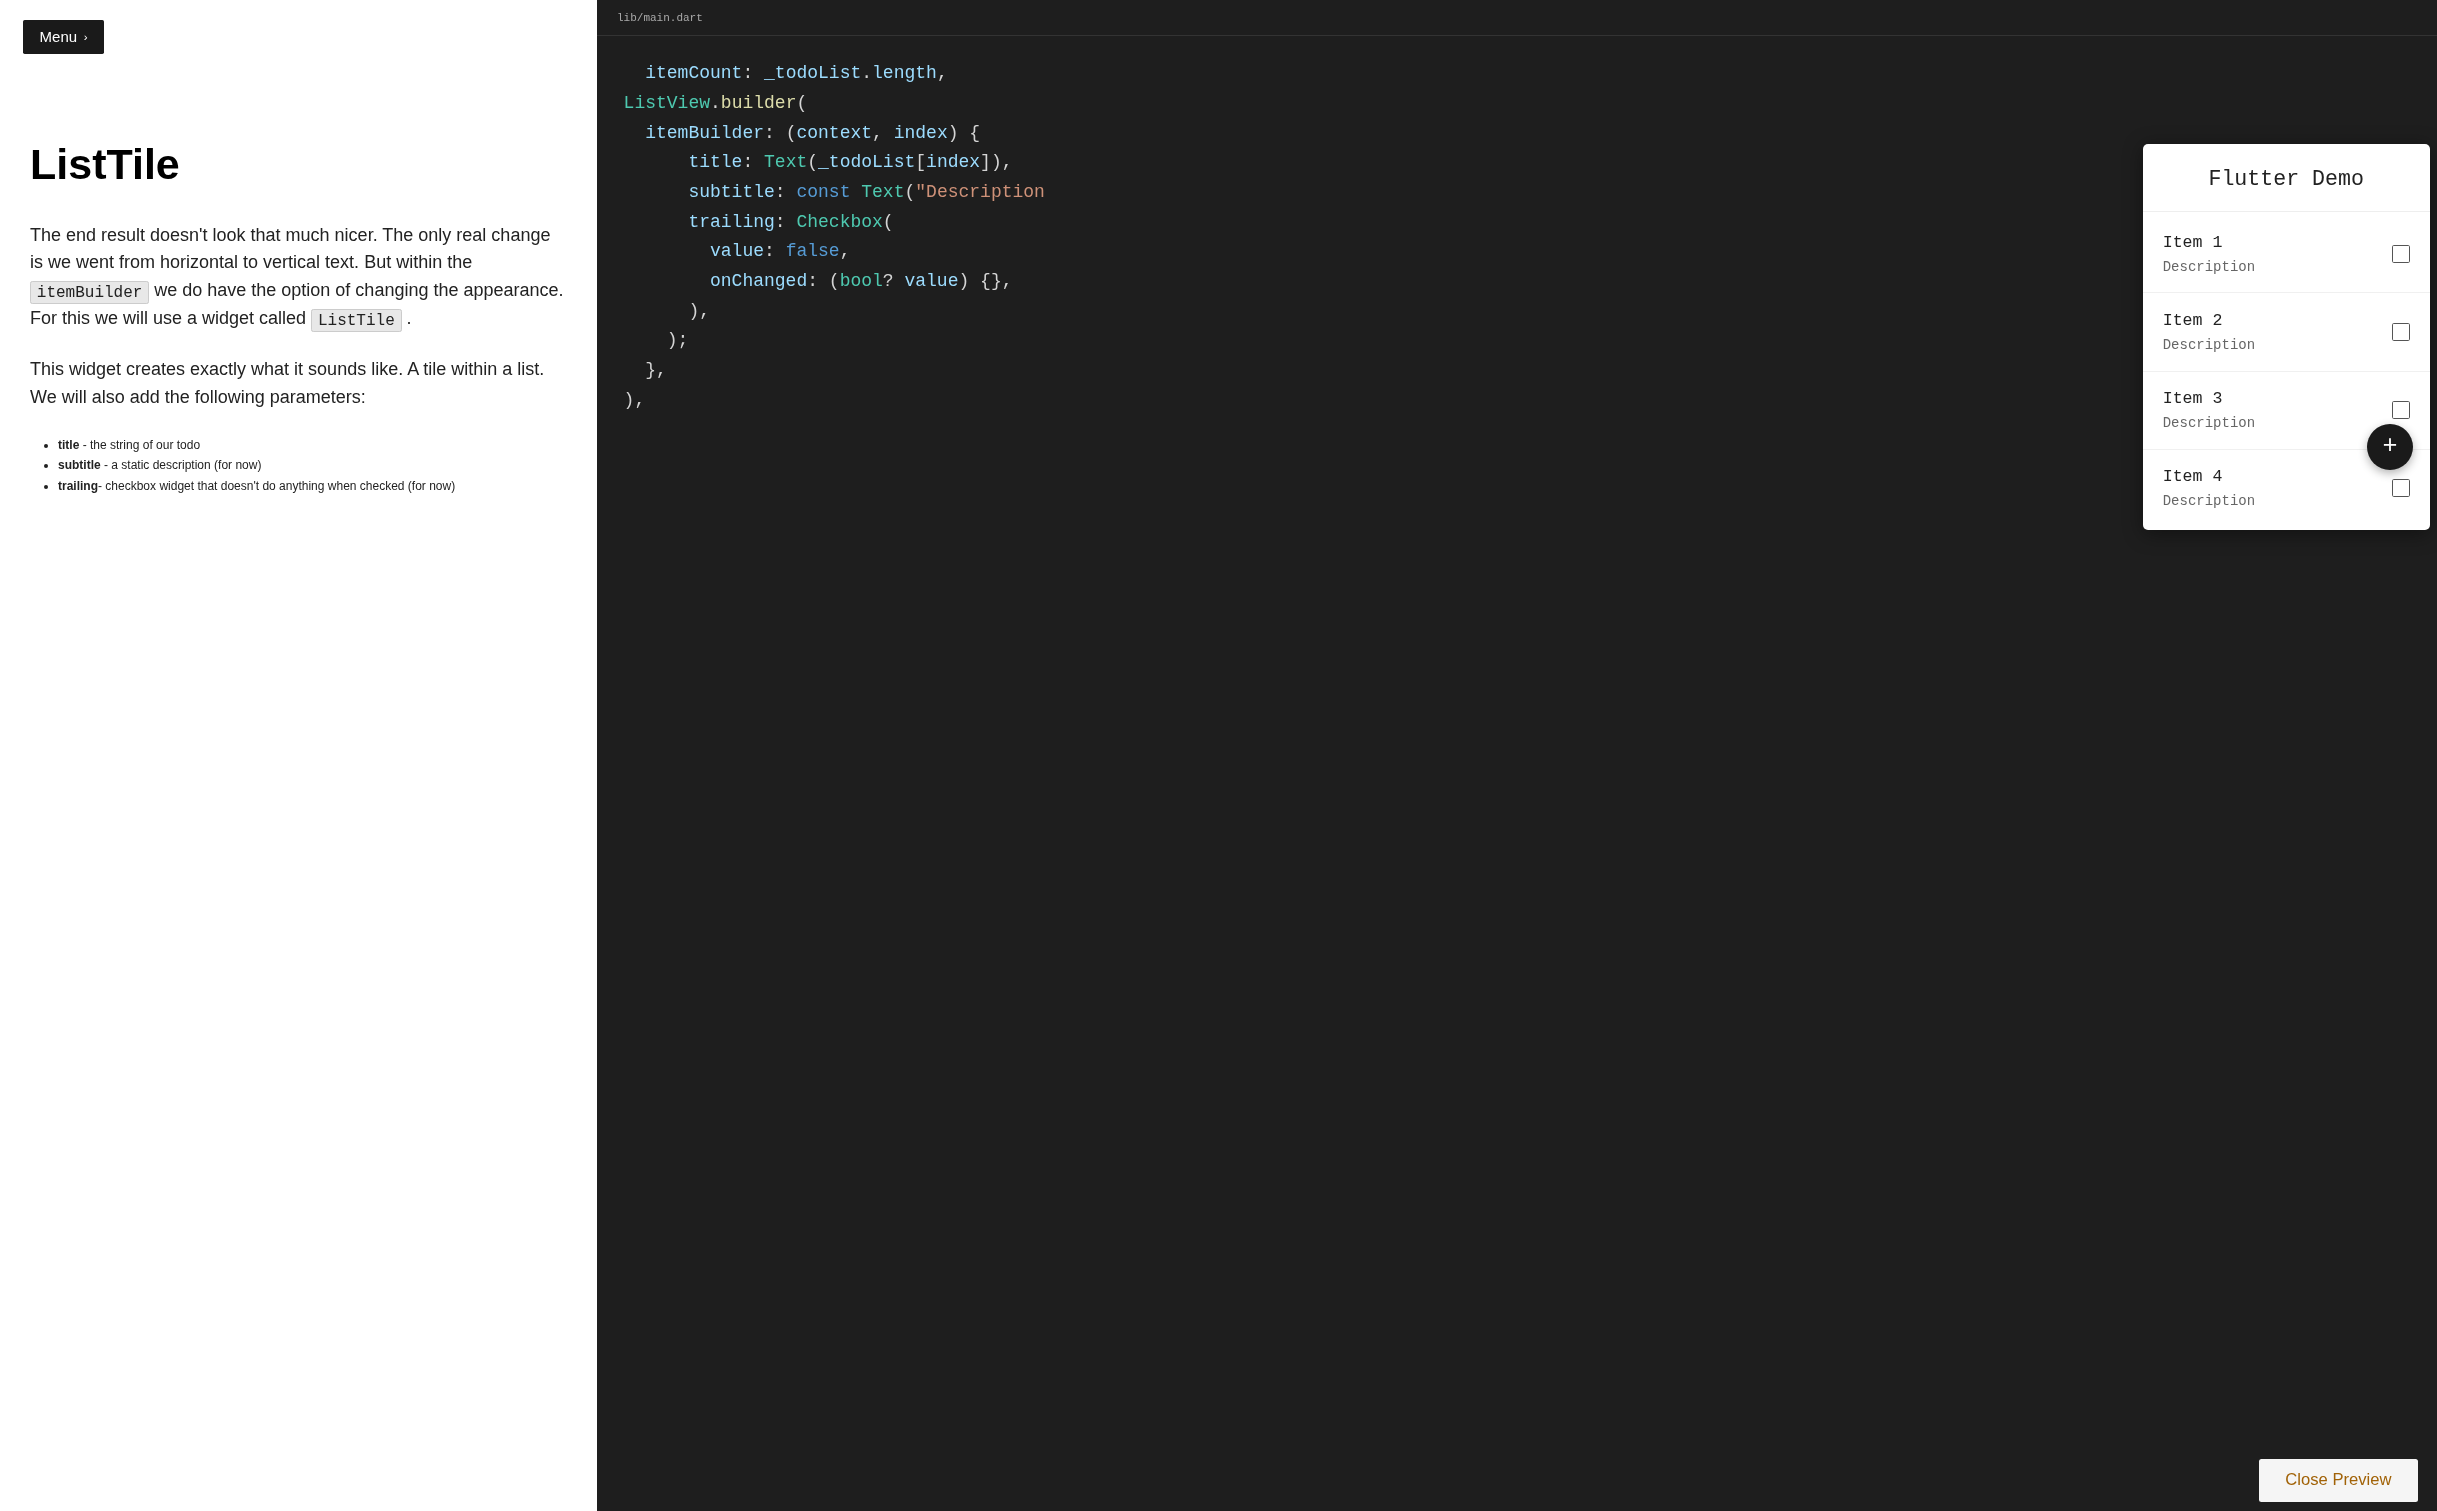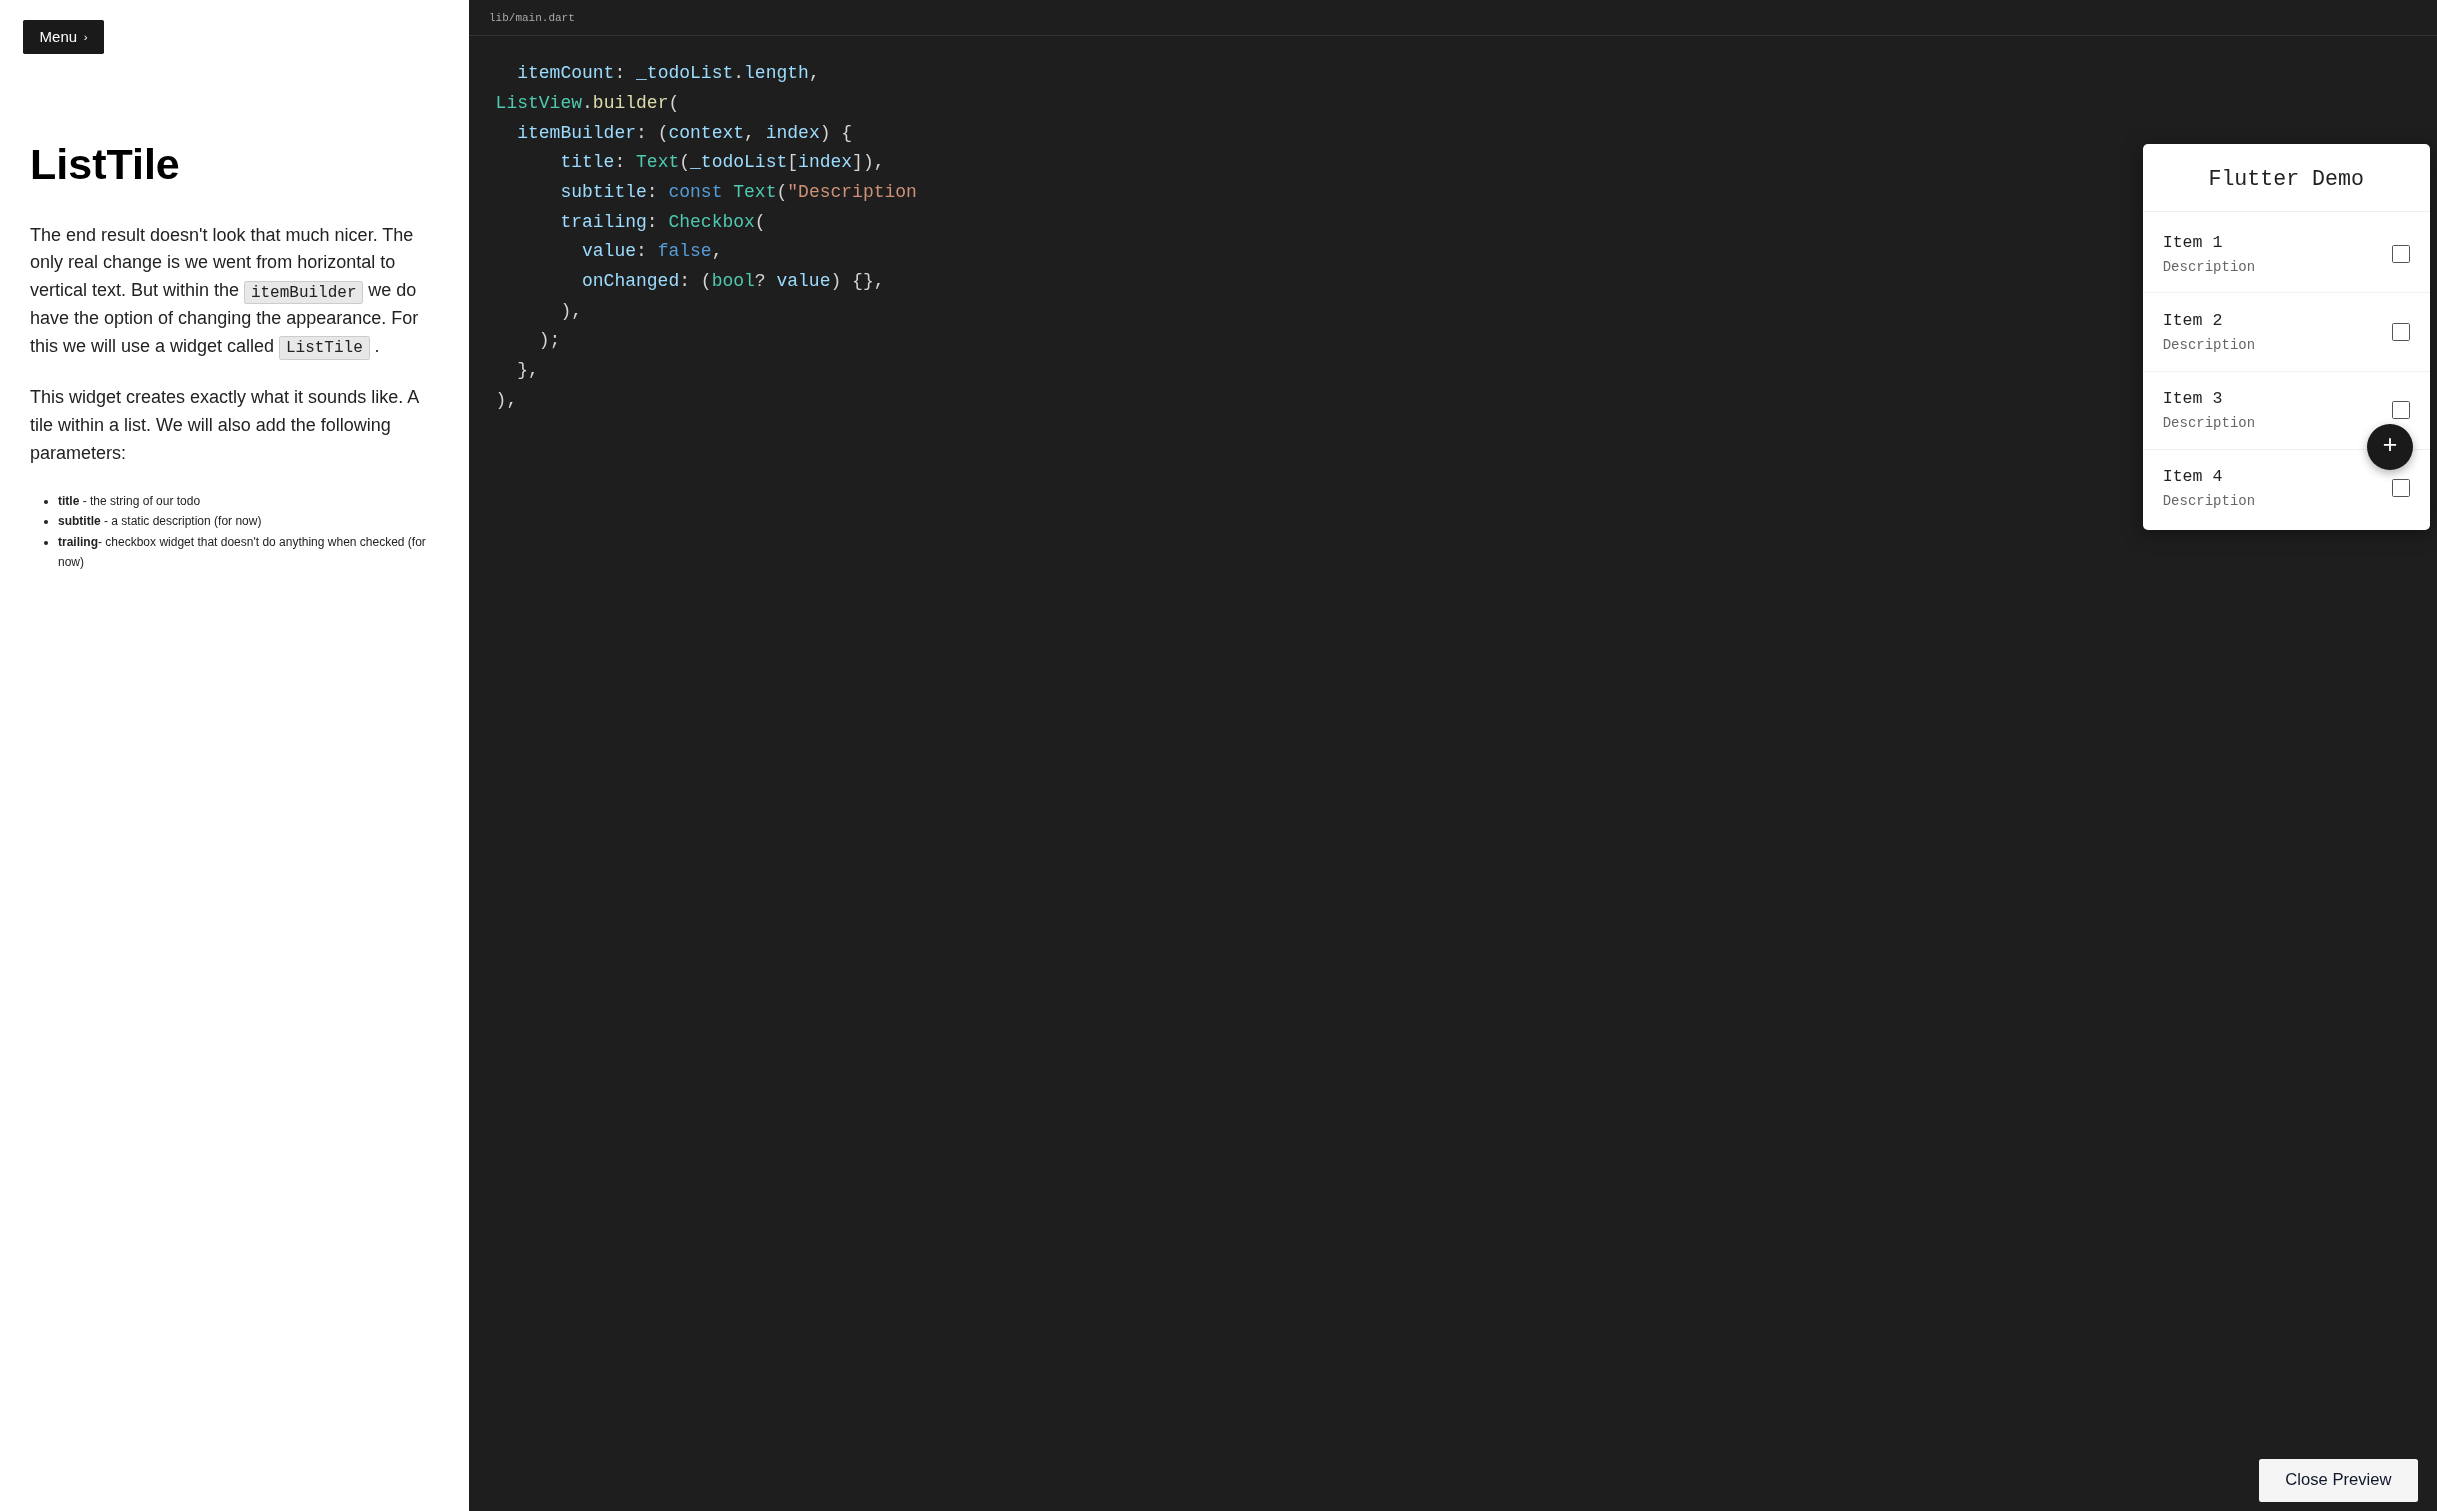--- a/index.html
+++ b/index.html
@@ -7,21 +7,21 @@
       font-family: -apple-system, BlinkMacSystemFont, 'Segoe UI', sans-serif;
       display: flex;
       width: 2438px;
       height: 1512px;
       overflow: hidden;
       background: #1e1e1e;
     }
 
     
     .left-panel {
-      width: 469px;
+      width: 597px;
       background: #ffffff;
       display: flex;
       flex-direction: column;
       padding: 0;
       flex-shrink: 0;
     }
 
     .menu-bar {
       padding: 20px 23px;
     }
@@ -220,21 +220,21 @@
       display: flex;
       justify-content: flex-end;
     }
 
     .close-preview-btn {
       background: #f5f5f5;
       border: none;
       padding: 11.6px 26.6px;
       font-size: 16.6px;
       font-weight: 500;
-      color: #0f172a;
+      color: #a16207;
       cursor: pointer;
       border-radius: 2.5px;
     }
   </style>
 </head>
 <body>
 
 <div class="left-panel">
   <div class="menu-bar">
     <button class="menu-button">

